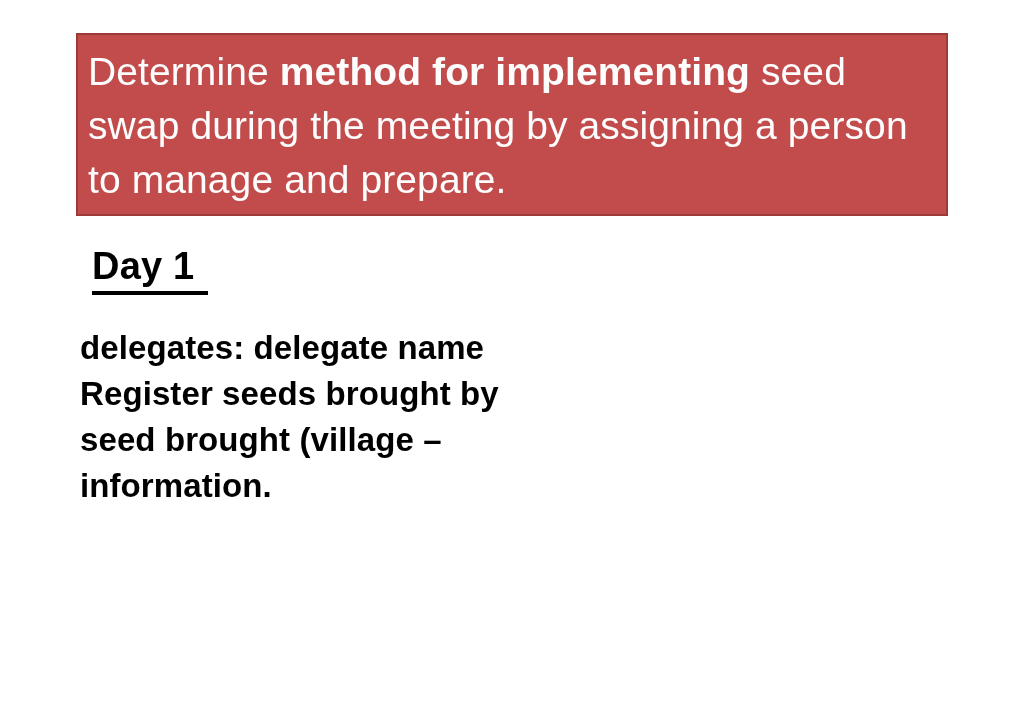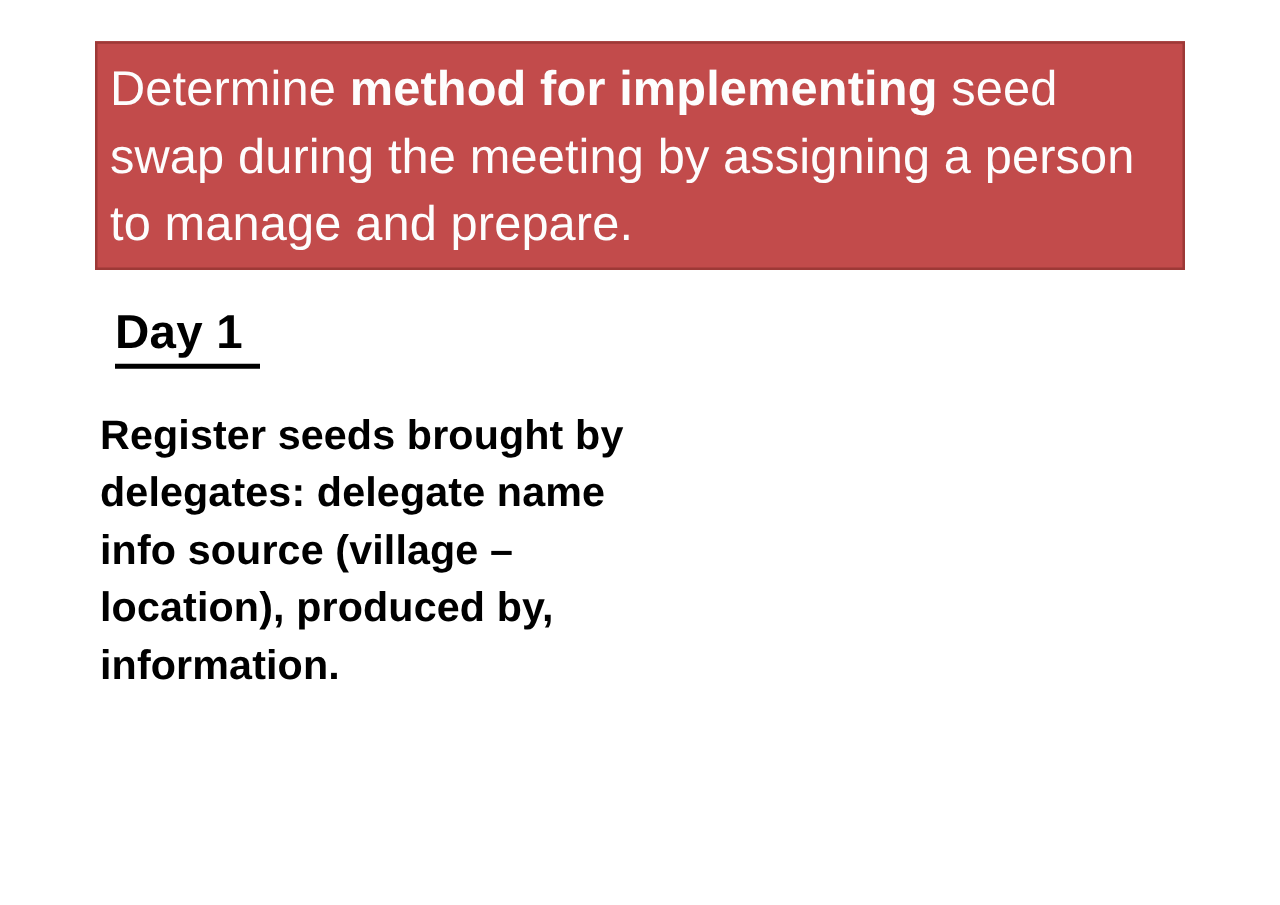--- a/index.html
+++ b/index.html
@@ -92,21 +92,20 @@
   <div id="title-banner">
     <p id="title-text"><span>Determine </span><span class="strong">method for implementing</span><span> seed swap during the meeting by assigning a person to manage and prepare.</span></p>
   </div>
 
   <div id="body-block">
     <div>
       <h2 id="day-heading">Day 1</h2>
     </div>
 
     <p id="body-paragraph">
+      <span class="ln">delegates: delegate name</span>
       <span class="ln">Register seeds brought by</span>
-      <span class="ln">delegates: delegate name</span>
-      <span class="ln">info source (village –</span>
-      <span class="ln">location), produced by,</span>
+      <span class="ln">seed brought (village –</span>
       <span class="ln">information.</span>
     </p>
   </div>
 
 </div>
 
 </body></html>

